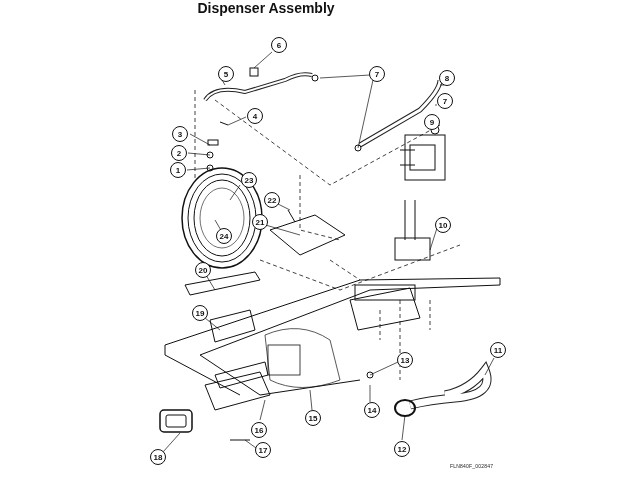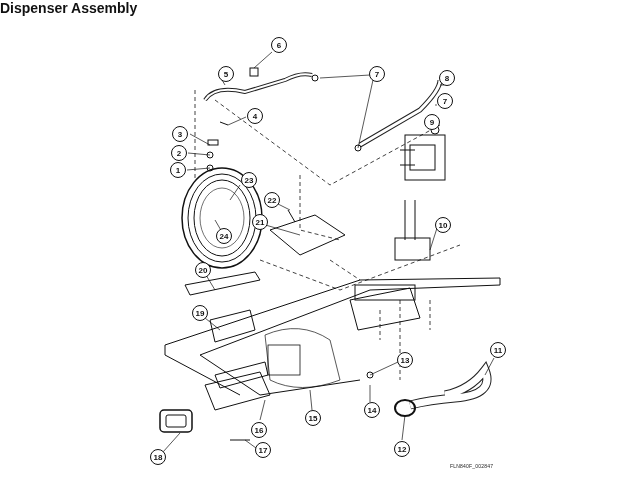--- a/index.html
+++ b/index.html
@@ -1,17 +1,17 @@
 <!DOCTYPE html>
 <html><head>
 <meta charset="utf-8">
 <style>
   html, body { margin:0; padding:0; background:#ffffff; }
   body { width:640px; height:480px; position:relative; overflow:hidden; font-family:"Liberation Sans", sans-serif; }
-  .title { position:absolute; left:0; top:0; width:532px; text-align:left; font-weight:bold; font-size:14px; color:#111; }
+  .title { position:absolute; left:0; top:0; width:532px; text-align:center; font-weight:bold; font-size:14px; color:#111; }
   svg { position:absolute; left:0; top:0; }
   .callout-text { font-family:"Liberation Sans", sans-serif; font-size:8px; font-weight:bold; fill:#111; text-anchor:middle; dominant-baseline:central; }
   .code { position:absolute; left:450px; top:463px; font-size:5px; color:#222; letter-spacing:0.2px; }
 </style>
 </head>
 <body>
 
 <div class="title">Dispenser Assembly</div>
 
 <svg width="640" height="480" viewBox="0 0 640 480">

